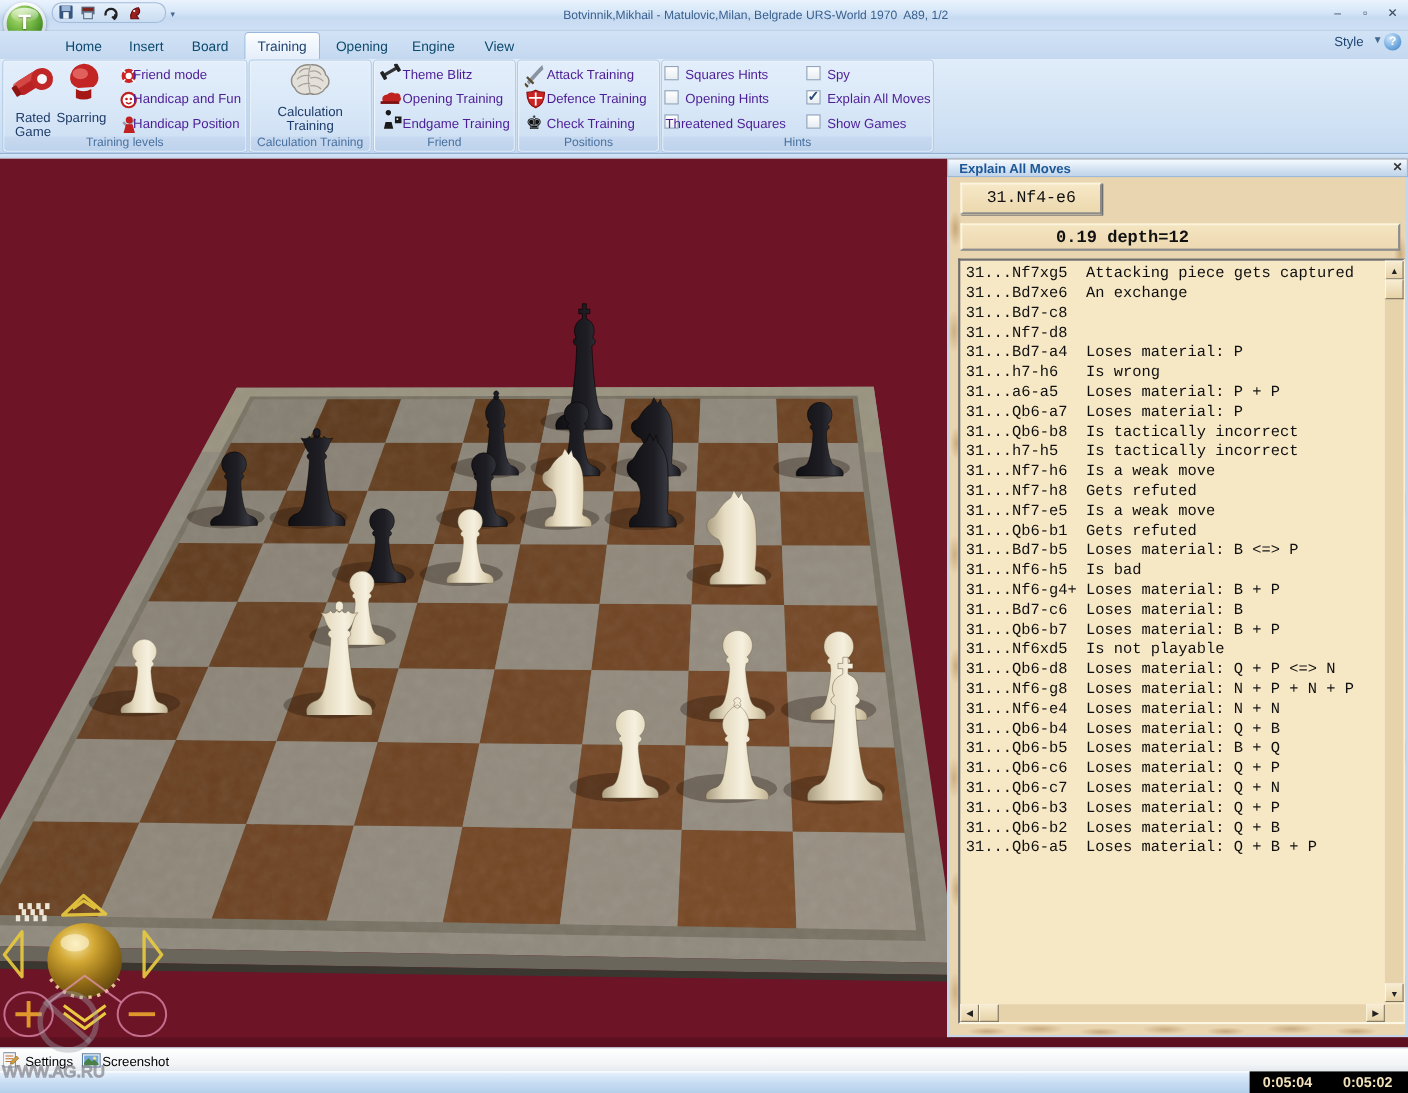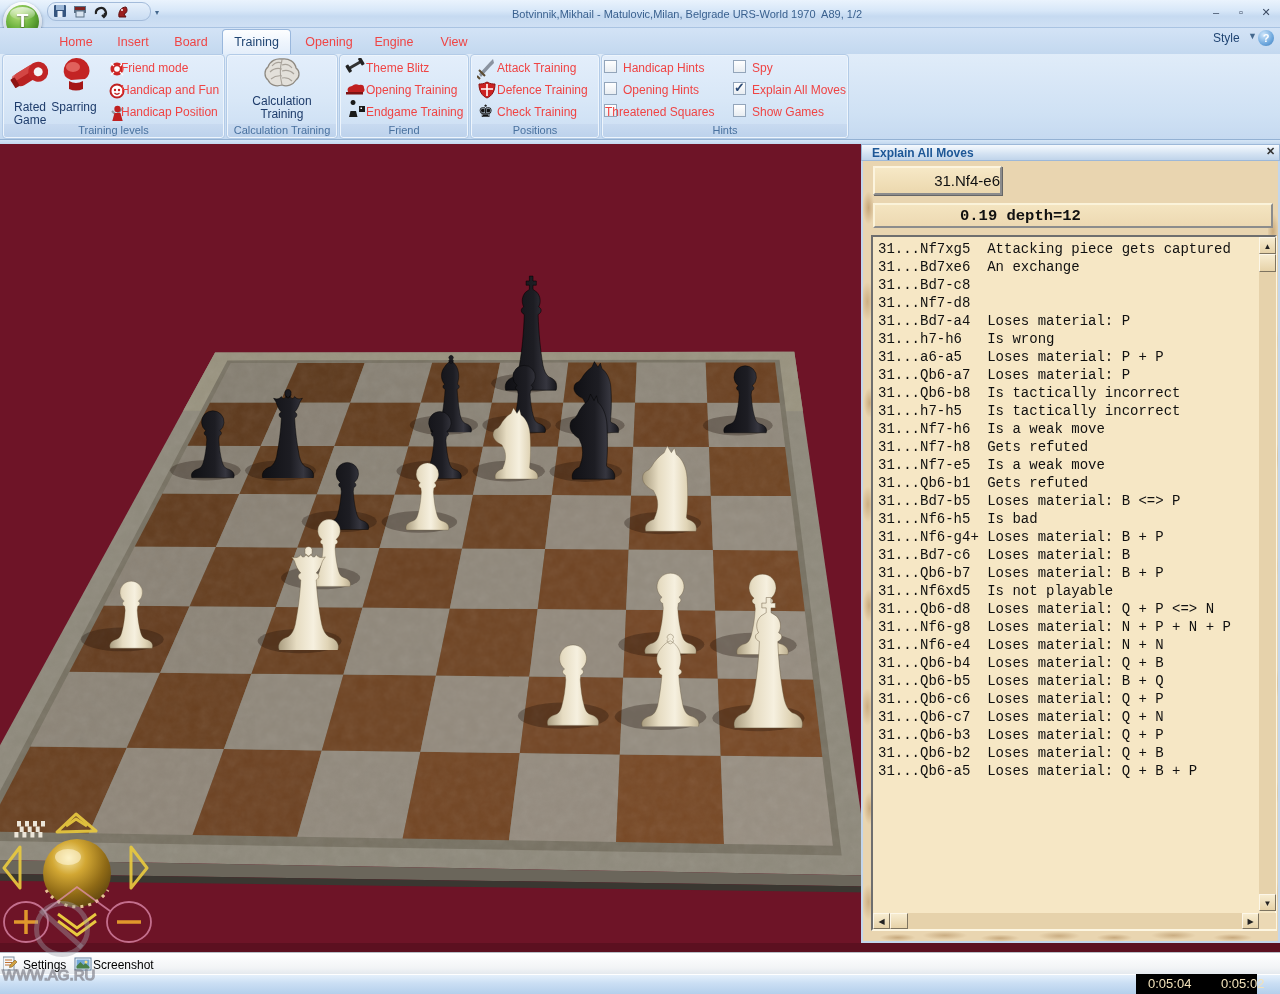--- a/index.html
+++ b/index.html
@@ -8,61 +8,61 @@
 #title-text{left:97px;top:8px;width:1180px;text-align:center;font-size:11px;color:#3a618f}
 .winbtn{top:5px;width:20px;height:15px;color:#3c4a62;font-size:11px;text-align:center;line-height:15px}
 
 #qat{left:47px;top:2px;width:104px;height:19px;background:linear-gradient(#e6f0fb,#c9dcf2);border:1px solid #a3bbda;border-radius:9px}
 
 #orb-ring{left:3px;top:2px;width:39px;height:39px;border-radius:50%;background:linear-gradient(#fdfeff,#b9c7d8);box-shadow:0 1px 3px rgba(40,60,90,.5)}
 #orb{left:6px;top:5px;width:33px;height:33px;border-radius:50%;background:radial-gradient(circle at 38% 28%,#b9e27c,#6db33f 45%,#3c7d1d 80%,#2c6312);color:#fff;font-weight:bold;font-size:19px;text-align:center;line-height:32px;text-shadow:0 1px 2px rgba(0,0,0,.55)}
 #orb::after{content:"";position:absolute;left:4px;top:2px;width:25px;height:13px;border-radius:50%;background:linear-gradient(rgba(255,255,255,.75),rgba(255,255,255,.05))}
 
 #tabrow{left:0;top:28px;width:1280px;height:26px;background:linear-gradient(#d3e3f6,#c3d8ef)}
-.tab{top:30px;height:24px;font-size:12.5px;color:#ef4444;text-align:center;line-height:24px}
+.tab{top:30px;height:24px;font-size:12.5px;color:#0c4a6e;text-align:center;line-height:24px}
 #tab-active{left:222px;top:29px;width:69px;height:25px;background:linear-gradient(#fdfeff,#f0f6fd 45%,#e4eefa);border:1px solid #99b7dc;border-bottom:none;border-radius:4px 4px 0 0;color:#1f4472;font-size:12.5px;text-align:center;line-height:24px}
 #style-lbl{left:1213px;top:31px;font-size:12px;color:#1f4472}
 #style-arr{left:1248px;top:31px;font-size:9px;color:#44688e}
 #help-orb{left:1258px;top:30px;width:16px;height:16px;border-radius:50%;background:radial-gradient(circle at 35% 30%,#cfe6fb,#6da7dd 60%,#3d7bb8);color:#fff;font-size:11px;font-weight:bold;text-align:center;line-height:16px}
 
 #ribbon{left:0;top:54px;width:1280px;height:86px;background:linear-gradient(#e0ecf9,#cfe1f4 70%,#c5d9f0)}
 #ribbon-edge{left:0;top:139px;width:1280px;height:1px;background:#93b1d3}
 #bluestrip{left:0;top:140px;width:1280px;height:4px;background:linear-gradient(#d5e5f6,#c2d7ee)}
 .group{top:55px;height:83px;background:linear-gradient(#e3eefb,#d8e7f7 55%,#cbdef3);border:1px solid #eef5fc;outline:1px solid #b3cbe7;border-radius:3px}
 .gcap{position:absolute;left:0;bottom:0;width:100%;height:13px;background:linear-gradient(#c8daf0,#bdd2ec);border-radius:0 0 3px 3px;color:#49719f;font-size:11px;text-align:center;line-height:13px}
-.glbl{position:absolute;font-size:12px;color:#ef4444;white-space:nowrap}
+.glbl{position:absolute;font-size:12px;color:#4c1d95;white-space:nowrap}
 .bigbtn-lbl{position:absolute;font-size:12px;color:#1e3c6b;text-align:center;line-height:13px}
 .cb{position:absolute;width:13px;height:13px;background:linear-gradient(#fff,#e8edf2);border:1px solid #93a5ba}
 .cb .ck{position:absolute;left:0px;top:-3px;color:#2b4a75;font-size:13px;font-weight:bold}
 
 #boardbg{left:0;top:144px;width:1280px;height:808px;background:#6e1427;overflow:hidden}
 
 #panel{left:861px;top:144px;width:419px;height:799px;background:#e9d5b0;border:2px solid #c3d6ec;border-top:none}
 #ptitle{left:861px;top:144px;width:419px;height:17px;background:linear-gradient(#f6fafe,#d3e2f2 60%,#c0d4ea);border:1px solid #9db8d8;color:#1d5796;font-size:12px;font-weight:bold;padding-left:10px;line-height:16px}
 #pclose{left:1266px;top:145px;font-size:11px;color:#333;font-weight:bold}
 .parch1{background:
  radial-gradient(ellipse 60px 30px at 20% 10%,rgba(196,160,110,.35),transparent 70%),
  radial-gradient(ellipse 80px 40px at 90% 30%,rgba(196,160,110,.30),transparent 70%),
  radial-gradient(ellipse 70px 35px at 40% 80%,rgba(200,165,115,.25),transparent 70%),
  #ead7b4}
-#pbtn{left:873px;top:166px;width:129px;height:29px;background:linear-gradient(#f6e8c6,#ecd8ae);border-top:2px solid #fcf4de;border-left:2px solid #fcf4de;border-right:2px solid #8c8c8c;border-bottom:2px solid #8c8c8c;box-shadow:1px 1px 0 #666;font-family:Liberation Sans, sans-serif;font-size:15px;color:#111;text-align:right;line-height:25px}
+#pbtn{left:873px;top:166px;width:129px;height:29px;background:linear-gradient(#f6e8c6,#ecd8ae);border-top:2px solid #fcf4de;border-left:2px solid #fcf4de;border-right:2px solid #8c8c8c;border-bottom:2px solid #8c8c8c;box-shadow:1px 1px 0 #666;font-family:Liberation Mono, monospace;font-size:15px;color:#111;text-align:center;line-height:25px}
 #pdepth{left:873px;top:203px;width:400px;height:25px;background:linear-gradient(#f4e4c0,#edd9b2);border-top:2px solid #fbf3da;border-left:2px solid #fbf3da;border-right:2px solid #8c8c8c;border-bottom:2px solid #8c8c8c;font-family:"Liberation Mono",monospace;font-size:15.5px;font-weight:bold;color:#111}
 #pdepth span{position:absolute;left:85px;top:2px}
 #plist{left:871px;top:235px;width:406px;height:696px;background:#f6e7c5;border-top:2px solid #6e6e6e;border-left:2px solid #6e6e6e;border-right:2px solid #fdf6e2;border-bottom:2px solid #fdf6e2}
 #plisttext{left:878px;top:240px;width:380px;font-family:"Liberation Mono",monospace;font-size:14px;line-height:18px;color:#101010;white-space:nowrap}
 
 .sbtn{position:absolute;background:linear-gradient(#f7ecd0,#e6d2a8);border-top:1px solid #fdf7e8;border-left:1px solid #fdf7e8;border-right:1px solid #7e7460;border-bottom:1px solid #7e7460;color:#222;text-align:center}
 #vsb{left:1259px;top:237px;width:17px;height:674px;background:#e6d2ab}
 #hsb{left:873px;top:913px;width:386px;height:16px;background:#e6d2ab}
 
 #maroon2{left:0;top:943px;width:1280px;height:9px;background:#5c1020}
 #statusbar{left:0;top:952px;width:1280px;height:22px;background:linear-gradient(#ffffff,#f2f4f6 70%,#e4e9ee);border-top:1px solid #b8bec6;font-size:12px;color:#000}
 #bottombar{left:0;top:974px;width:1280px;height:20px;background:linear-gradient(#e8f2fc,#cbdff4 45%,#b4cfeb)}
 #bottombar::before{content:"";position:absolute;left:0;top:0;width:100%;height:1px;background:#fff}
-#timerbox{left:1136px;top:974px;width:121px;height:20px;background:#000;color:#f2e2ba;font-size:13px;font-weight:normal;line-height:20px}
+#timerbox{left:1136px;top:974px;width:144px;height:20px;background:#000;color:#f2e2ba;font-size:13px;font-weight:bold;line-height:20px}
 
 #wm-text{left:2px;top:966px;font-size:15px;font-weight:normal;color:rgba(208,208,215,.5);-webkit-text-stroke:1.3px rgba(105,105,115,.55)}
 .wm-circ{border:5px solid rgba(160,160,170,.4);border-radius:50%}
 </style></head>
 <body>
 <div class="abs" id="boardbg"></div>
 <svg width="1280" height="994" viewBox="0 0 1280 994" style="position:absolute;left:0;top:0">
     <defs>
 <filter id="nz" x="0%" y="0%" width="100%" height="100%">
  <feTurbulence type="fractalNoise" baseFrequency="0.09" numOctaves="3" stitchTiles="stitch"></feTurbulence>
@@ -420,21 +420,21 @@
  <div class="gcap">Hints</div>
 </div>
 <div class="abs cb" style="left:604px;top:60px"></div>
 <div class="abs cb" style="left:604px;top:82px"></div>
 <div class="abs cb" style="left:604px;top:104px"></div>
 <div class="abs cb" style="left:733px;top:60px"></div>
 <div class="abs cb" style="left:733px;top:82px">
     <span class="ck">✓</span>
   </div>
 <div class="abs cb" style="left:733px;top:104px"></div>
-<div class="abs glbl" style="left:623px;top:61px">Handicap Hints</div>
+<div class="abs glbl" style="left:623px;top:61px">Squares Hints</div>
 <div class="abs glbl" style="left:623px;top:83px">Opening Hints</div>
 <div class="abs glbl" style="left:605px;top:105px">Threatened Squares</div>
 <div class="abs glbl" style="left:752px;top:61px">Spy</div>
 <div class="abs glbl" style="left:752px;top:83px">Explain All Moves</div>
 <div class="abs glbl" style="left:752px;top:105px">Show Games</div>
 
 <div class="abs parch1" id="panel"></div>
 <div class="abs" style="left:863px;top:161px;width:11px;height:780px;background:
  radial-gradient(ellipse 8px 22px at 50% 6%,rgba(171,130,78,.55),transparent 75%),
  radial-gradient(ellipse 9px 26px at 40% 18%,rgba(171,130,78,.45),transparent 75%),

